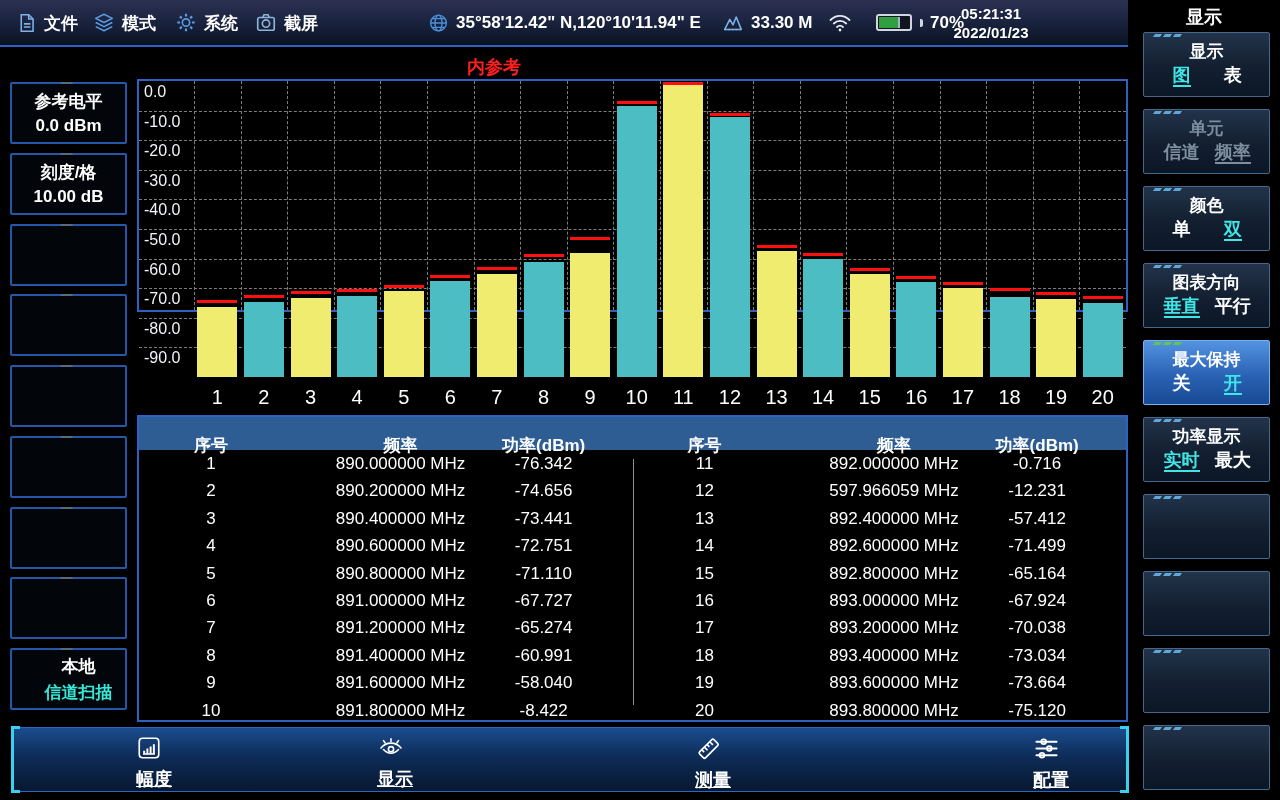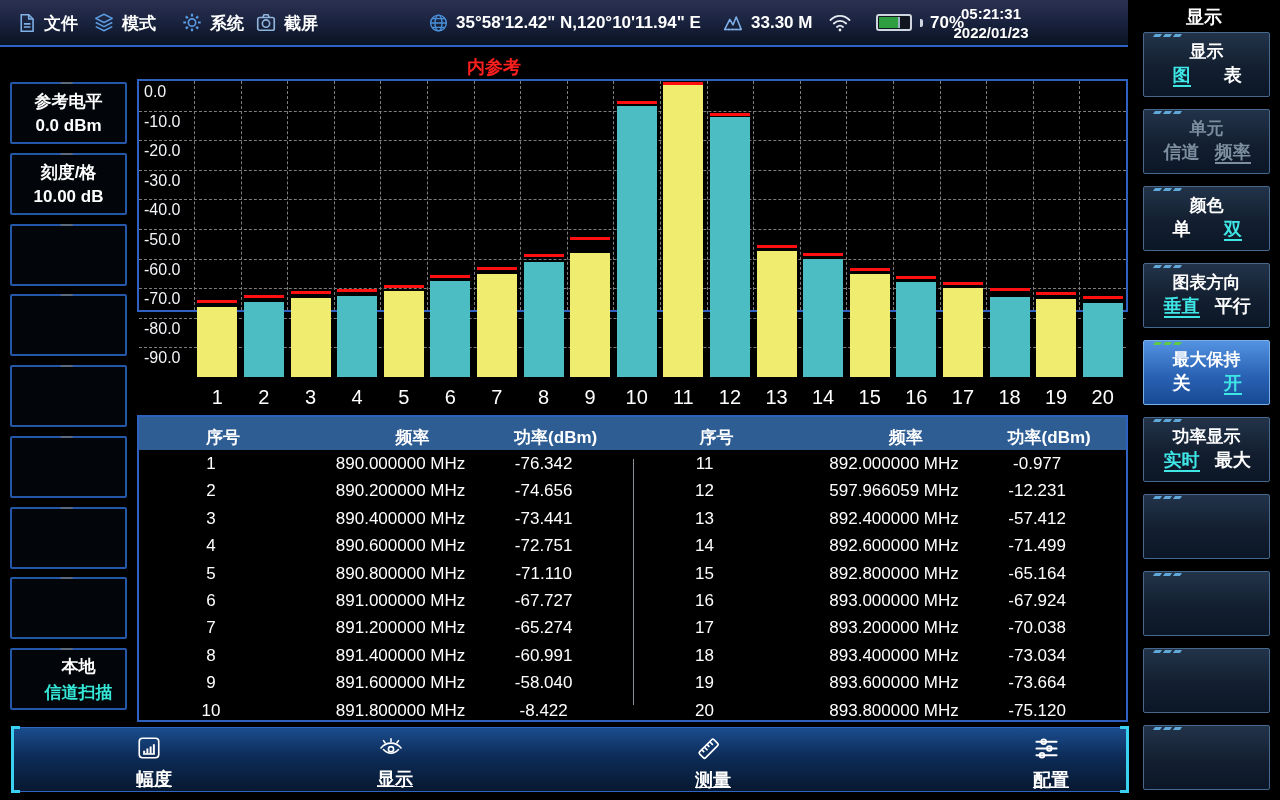--- a/index.html
+++ b/index.html
@@ -40,21 +40,21 @@
   .ylab { position:absolute; left:5px; color:#f2f4f8; font-size:16px; font-weight:400; line-height:18px; }
   .bar { position:absolute; }
   .maxcap { position:absolute; height:3px; background:#ff0f0f; }
   .xlab { position:absolute; top:331px; transform:translateX(-50%); color:#fff; font-size:20px; font-weight:500; }
 
   
   .meas-table { position:absolute; left:137px; top:415px; width:991px; height:307px;
     border:2px solid #2f62c0; background:#000; }
   .t-header { position:absolute; left:0; top:0; width:100%; height:33px; background:#2e5d94;
     color:#fff; font-size:17px; font-weight:700; }
-  .t-half { position:absolute; top:4px; height:100%; width:50%;margin-left:12px; }
+  .t-half { position:absolute; top:12px; height:100%; width:50%; }
   .t-half.right { left:50%; }
   .t-cell { position:absolute; transform:translateX(-50%); white-space:nowrap; line-height:33px; }
   .t-row { position:absolute; width:50%; height:27.4px; color:#fff; font-size:17px; font-weight:400; }
   .t-row .t-cell { line-height:27.4px; }
   .t-divider { position:absolute; left:494px; top:42px; height:246px; width:1px; background:#8b9099; }
   .c1 { left:14.6%; } .c2 { left:53%; } .c3 { left:82%; }
 
   
   .right-panel { position:absolute; left:1128px; top:0; width:152px; height:800px; background:#000; }
   .rp-header { position:absolute; top:5px; left:0; width:100%; text-align:center;
@@ -100,21 +100,21 @@
       <span>文件</span>
     </div>
     <div class="tb-item" style="left:93px">
       <svg width="22" height="22" viewBox="0 0 24 24" fill="none" stroke="#5a9ae0" stroke-width="1.8" stroke-linejoin="round">
         <path d="M12 3 L21 7.5 L12 12 L3 7.5 Z"></path>
           <path d="M3 12 L12 16.5 L21 12"></path>
           <path d="M3 16.5 L12 21 L21 16.5"></path>
       </svg>
       <span>模式</span>
     </div>
-    <div class="tb-item" style="left:181px">
+    <div class="tb-item" style="left:175px">
       <svg width="22" height="22" viewBox="0 0 24 24" fill="none" stroke="#5a9ae0" stroke-width="1.8">
         <circle cx="12" cy="12" r="4"></circle>
         <path d="M12 2.5 V5.5 M12 18.5 V21.5 M2.5 12 H5.5 M18.5 12 H21.5 M5.3 5.3 L7.4 7.4 M16.6 16.6 L18.7 18.7 M18.7 5.3 L16.6 7.4 M7.4 16.6 L5.3 18.7" stroke-width="2.4"></path>
       </svg>
       <span>系统</span>
     </div>
     <div class="tb-item" style="left:255px">
       <svg width="22" height="22" viewBox="0 0 24 24" fill="none" stroke="#8fb4dc" stroke-width="1.8">
         <rect x="3" y="6.5" width="18" height="14" rx="2"></rect>
           <path d="M8.5 6.5 L9.8 3.5 H14.2 L15.5 6.5"></path>
@@ -361,21 +361,21 @@
           <span class="t-cell c3">-58.040</span>
         </div>
         <div class="t-row" style="top: 279.6px; left: 0px;">
           <span class="t-cell c1">10</span>
           <span class="t-cell c2">891.800000 MHz</span>
           <span class="t-cell c3">-8.422</span>
         </div>
         <div class="t-row" style="top: 33px; left: 50%;">
           <span class="t-cell c1">11</span>
           <span class="t-cell c2">892.000000 MHz</span>
-          <span class="t-cell c3">-0.977</span>
+          <span class="t-cell c3">-0.716</span>
         </div>
         <div class="t-row" style="top: 60.4px; left: 50%;">
           <span class="t-cell c1">12</span>
           <span class="t-cell c2">597.966059 MHz</span>
           <span class="t-cell c3">-12.231</span>
         </div>
         <div class="t-row" style="top: 87.8px; left: 50%;">
           <span class="t-cell c1">13</span>
           <span class="t-cell c2">892.400000 MHz</span>
           <span class="t-cell c3">-57.412</span>

